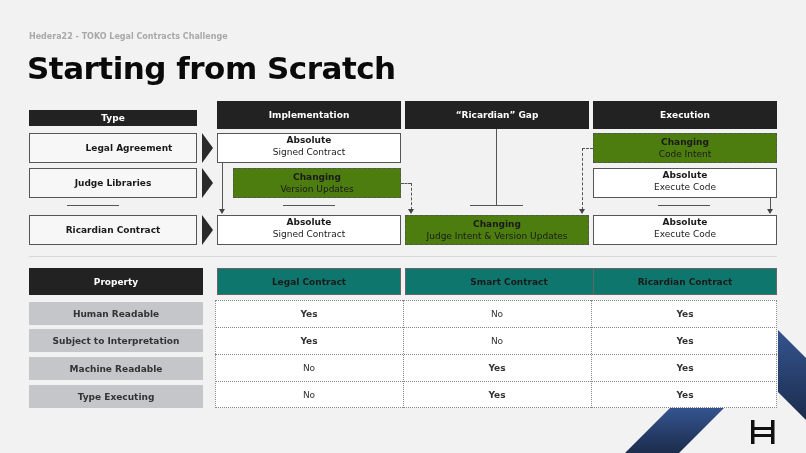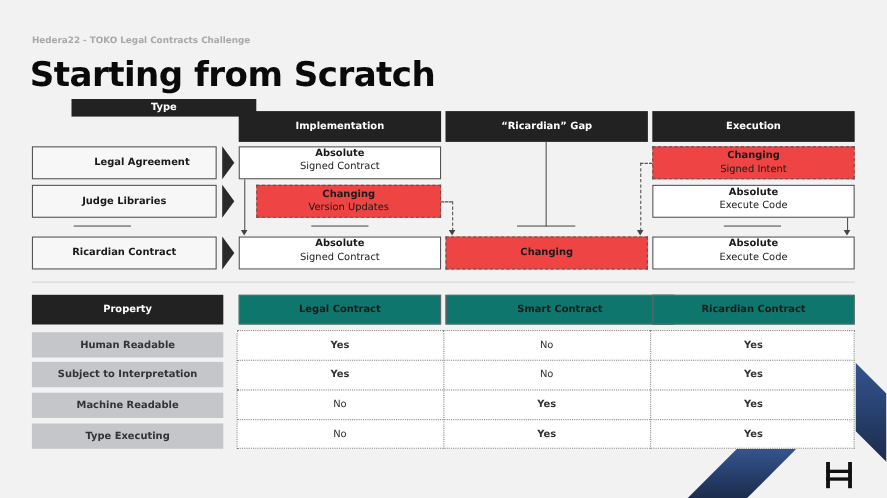--- a/index.html
+++ b/index.html
@@ -2,42 +2,42 @@
 <html><head>
 <meta charset="utf-8">
 <style>
   html,body{margin:0;padding:0;}
   body{width:806px;height:453px;background:#f2f2f2;position:relative;overflow:hidden;font-family:"DejaVu Sans",sans-serif;color:#1a1a1a;}
   .abs{position:absolute;box-sizing:border-box;}
   .subtitle{left:29px;top:32px;font-size:8px;font-weight:bold;color:#a8a8a8;}
   .title{left:27px;top:50px;font-size:31px;font-weight:bold;letter-spacing:-0.5px;color:#0a0a0a;}
   .hdr{background:#222;color:#fff;font-size:9px;font-weight:bold;display:flex;align-items:center;justify-content:center;}
   .box{background:#fff;border:1px solid #555;display:flex;flex-direction:column;align-items:center;justify-content:flex-start;font-size:9px;line-height:12px;}
-  .dash{background:#ef4444;border:1px dashed #555;display:flex;flex-direction:column;align-items:center;justify-content:center;font-size:9px;line-height:12px;}
+  .dash{background:#4d7c0f;border:1px dashed #555;display:flex;flex-direction:column;align-items:center;justify-content:center;font-size:9px;line-height:12px;}
   .typebox{background:#f7f7f7;border:1px solid #555;font-size:9px;font-weight:bold;display:flex;align-items:center;justify-content:center;}
   .b{font-weight:bold;}
   .tri{width:0;height:0;border-top:15px solid transparent;border-bottom:15px solid transparent;border-left:11px solid #2a2a2a;}
   .hline{height:1px;background:#555;}
   .vline{width:1px;background:#555;}
   .dv{border-left:1px dashed #555;width:0;}
   .dh{border-top:1px dashed #555;height:0;}
   .arrow-down{width:0;height:0;border-left:3px solid transparent;border-right:3px solid transparent;border-top:5px solid #444;}
   .sep{left:29px;top:256px;width:748px;height:1px;background:#d8d8d8;}
   .colhdr{background:#0f766e;border:1px solid #666;font-size:9px;font-weight:bold;display:flex;align-items:center;justify-content:center;}
   .prop{background:#c4c6c9;font-size:9px;font-weight:bold;color:#333;display:flex;align-items:center;justify-content:center;}
   .grid{left:215px;top:300px;width:562px;height:108px;background:#fff;border:1px dotted #888;}
   .cell{font-size:9px;display:flex;align-items:center;justify-content:center;color:#333;}
 </style>
 </head>
 <body>
 
 <div class="abs subtitle">Hedera22 - TOKO Legal Contracts Challenge</div>
 <div class="abs title">Starting from Scratch</div>
 
-<div class="abs hdr" style="left:29px;top:90px;width:168px;height:16px;margin-left:36px;">Type</div>
+<div class="abs hdr" style="left:29px;top:110px;width:168px;height:16px;">Type</div>
 <div class="abs hdr" style="left:217px;top:101px;width:184px;height:28px;">Implementation</div>
 <div class="abs hdr" style="left:405px;top:101px;width:184px;height:28px;">“Ricardian” Gap</div>
 <div class="abs hdr" style="left:593px;top:101px;width:184px;height:28px;">Execution</div>
 
 <div class="abs typebox" style="left:29px;top:133px;width:168px;height:30px;padding-left:32px;">Legal Agreement</div>
 <div class="abs typebox" style="left:29px;top:168px;width:168px;height:30px;">Judge Libraries</div>
 <div class="abs hline" style="left:67px;top:205px;width:52px;"></div>
 <div class="abs typebox" style="left:29px;top:215px;width:168px;height:30px;">Ricardian Contract</div>
 
 <div class="abs tri" style="left:202px;top:133px;"></div>
@@ -62,29 +62,30 @@
 <div class="abs arrow-down" style="left:219px;top:209px;"></div>
 
 <div class="abs dh" style="left:401px;top:183px;width:10px;"></div>
 <div class="abs dv" style="left:411px;top:183px;height:27px;"></div>
 <div class="abs arrow-down" style="left:408px;top:209px;"></div>
 
 <div class="abs vline" style="left:496px;top:129px;height:77px;"></div>
 <div class="abs hline" style="left:470px;top:205px;width:53px;"></div>
 <div class="abs dash" style="left:405px;top:215px;width:184px;height:30px;">
   <span class="b">Changing</span>
+  <span>Judge Intent &amp; Version Updates</span>
 </div>
 
 <div class="abs dh" style="left:582px;top:148px;width:11px;"></div>
 <div class="abs dv" style="left:582px;top:148px;height:62px;"></div>
 <div class="abs arrow-down" style="left:579px;top:209px;"></div>
 
 <div class="abs dash" style="left:593px;top:133px;width:184px;height:30px;">
   <span class="b">Changing</span>
-  <span>Signed Intent</span>
+  <span>Code Intent</span>
 </div>
 <div class="abs box" style="left:593px;top:168px;width:184px;height:30px;">
   <span class="b">Absolute</span>
   <span>Execute Code</span>
 </div>
 <div class="abs hline" style="left:658px;top:205px;width:52px;"></div>
 <div class="abs box" style="left:593px;top:215px;width:184px;height:30px;">
   <span class="b">Absolute</span>
   <span>Execute Code</span>
 </div>

